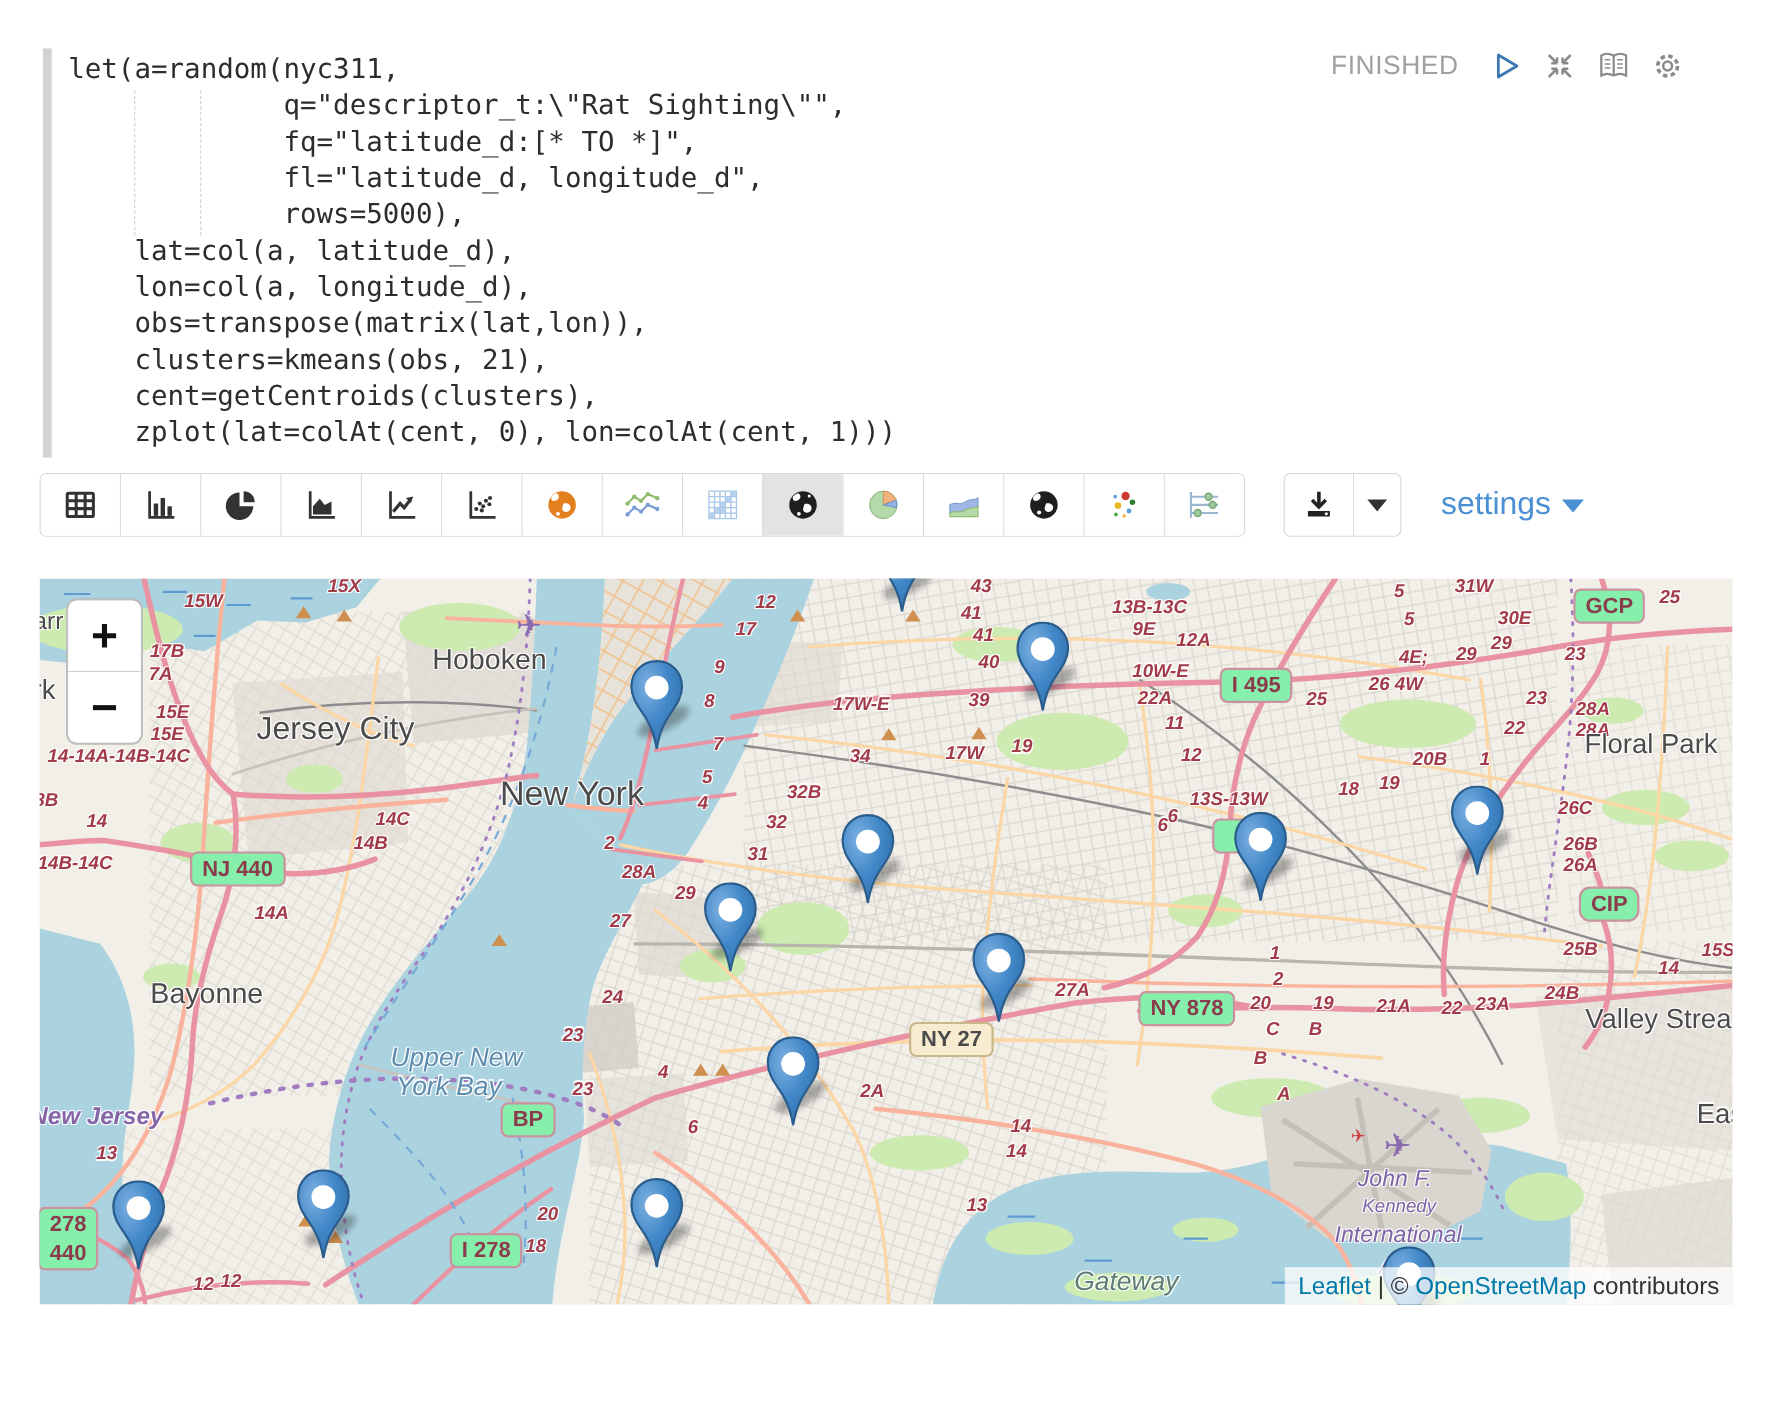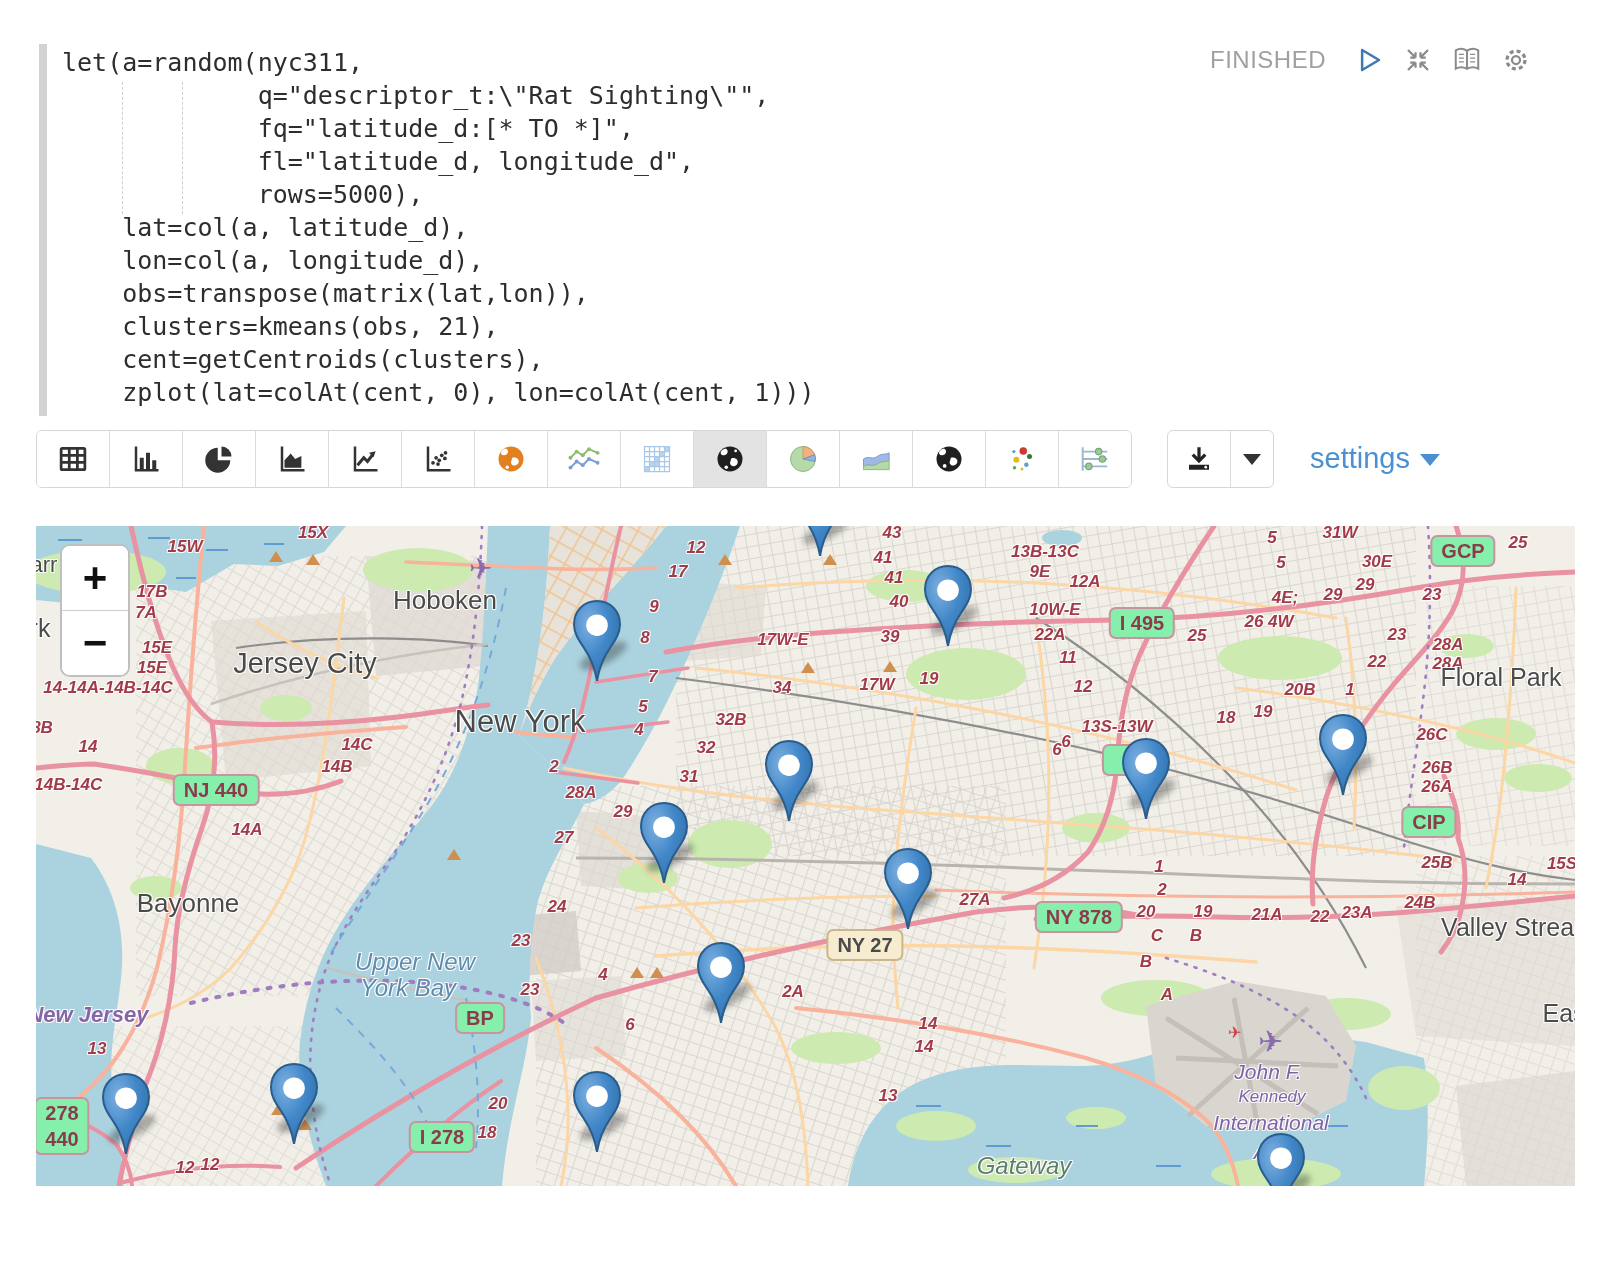--- a/index.html
+++ b/index.html
@@ -596,21 +596,21 @@
         <span class="mlabel water" style="left: 379px; top: 436px; font-size: 24px;">Upper New</span>
         <span class="mlabel water" style="left: 372px; top: 462px; font-size: 24px;">York Bay</span>
         <span class="mlabel admin" style="left: 52px; top: 489px; font-size: 22px;">New Jersey</span>
         <span class="mlabel airport" style="left: 1232px; top: 546px; font-size: 21px; font-style: italic;">John F.</span>
         <span class="mlabel airport" style="left: 1236px; top: 571px; font-size: 17px;">Kennedy</span>
         <span class="mlabel airport" style="left: 1235px; top: 597px; font-size: 21px;">International</span>
         <span class="mlabel airport" style="left: 1227px; top: 626px; font-size: 21px;">Ai</span>
         <span class="mlabel teal" style="left: 988px; top: 640px; font-size: 24px;">Gateway</span>
         <div class="shield pink" style="left: 1106px; top: 97px;">I 495</div>
         <div class="shield pink" style="left: 1427px; top: 25px;">GCP</div>
-        <div class="shield pink" style="left: 1393px; top: 296px;">CIP</div>
+        <div class="shield pink" style="left: 1427px; top: 296px; border-radius: 10px;">CIP</div>
         <div class="shield pink" style="left: 1043px; top: 391px;">NY 878</div>
         <div class="shield cream" style="left: 829px; top: 419px;">NY 27</div>
         <div class="shield pink" style="left: 180px; top: 264px;">NJ 440</div>
         <div class="shield pink" style="left: 444px; top: 492px;">BP</div>
         <div class="shield pink" style="left: 406px; top: 611px;">I 278</div>
         <div class="shield pink" style="left: 26px; top: 600px;">278
 440</div>
         <div class="shield pink" style="left: 1090px; top: 234px;"></div>
       </div>
 
@@ -703,15 +703,16 @@
         <svg width="50" height="82" viewBox="0 0 25 41">
           <path d="M12.5 .5 C5.8 .5 1 5.6 1 12.2 C1 16.5 3.2 19.9 5.9 23.8 C8.4 27.4 11 31.6 12.5 40.4 C14 31.6 16.6 27.4 19.1 23.8 C21.8 19.9 24 16.5 24 12.2 C24 5.6 19.2 .5 12.5 .5 Z" fill="url(#pingrad)" stroke="#2a5d8c" stroke-width="1"></path>
           <circle cx="12.5" cy="12.6" r="5.4" fill="#ffffff"></circle>
         </svg>
       </div>
       <div class="zoomctl">
       <div class="zoombtn">+</div>
       <div class="zoombtn">−</div>
     </div>
 
+    <div class="attribution"><span class="alink">Leaflet</span><span> | </span><span>© </span><span class="alink">OpenStreetMap</span><span> contributors</span></div>
   </div>
 
 </div>
 
 </body></html>

